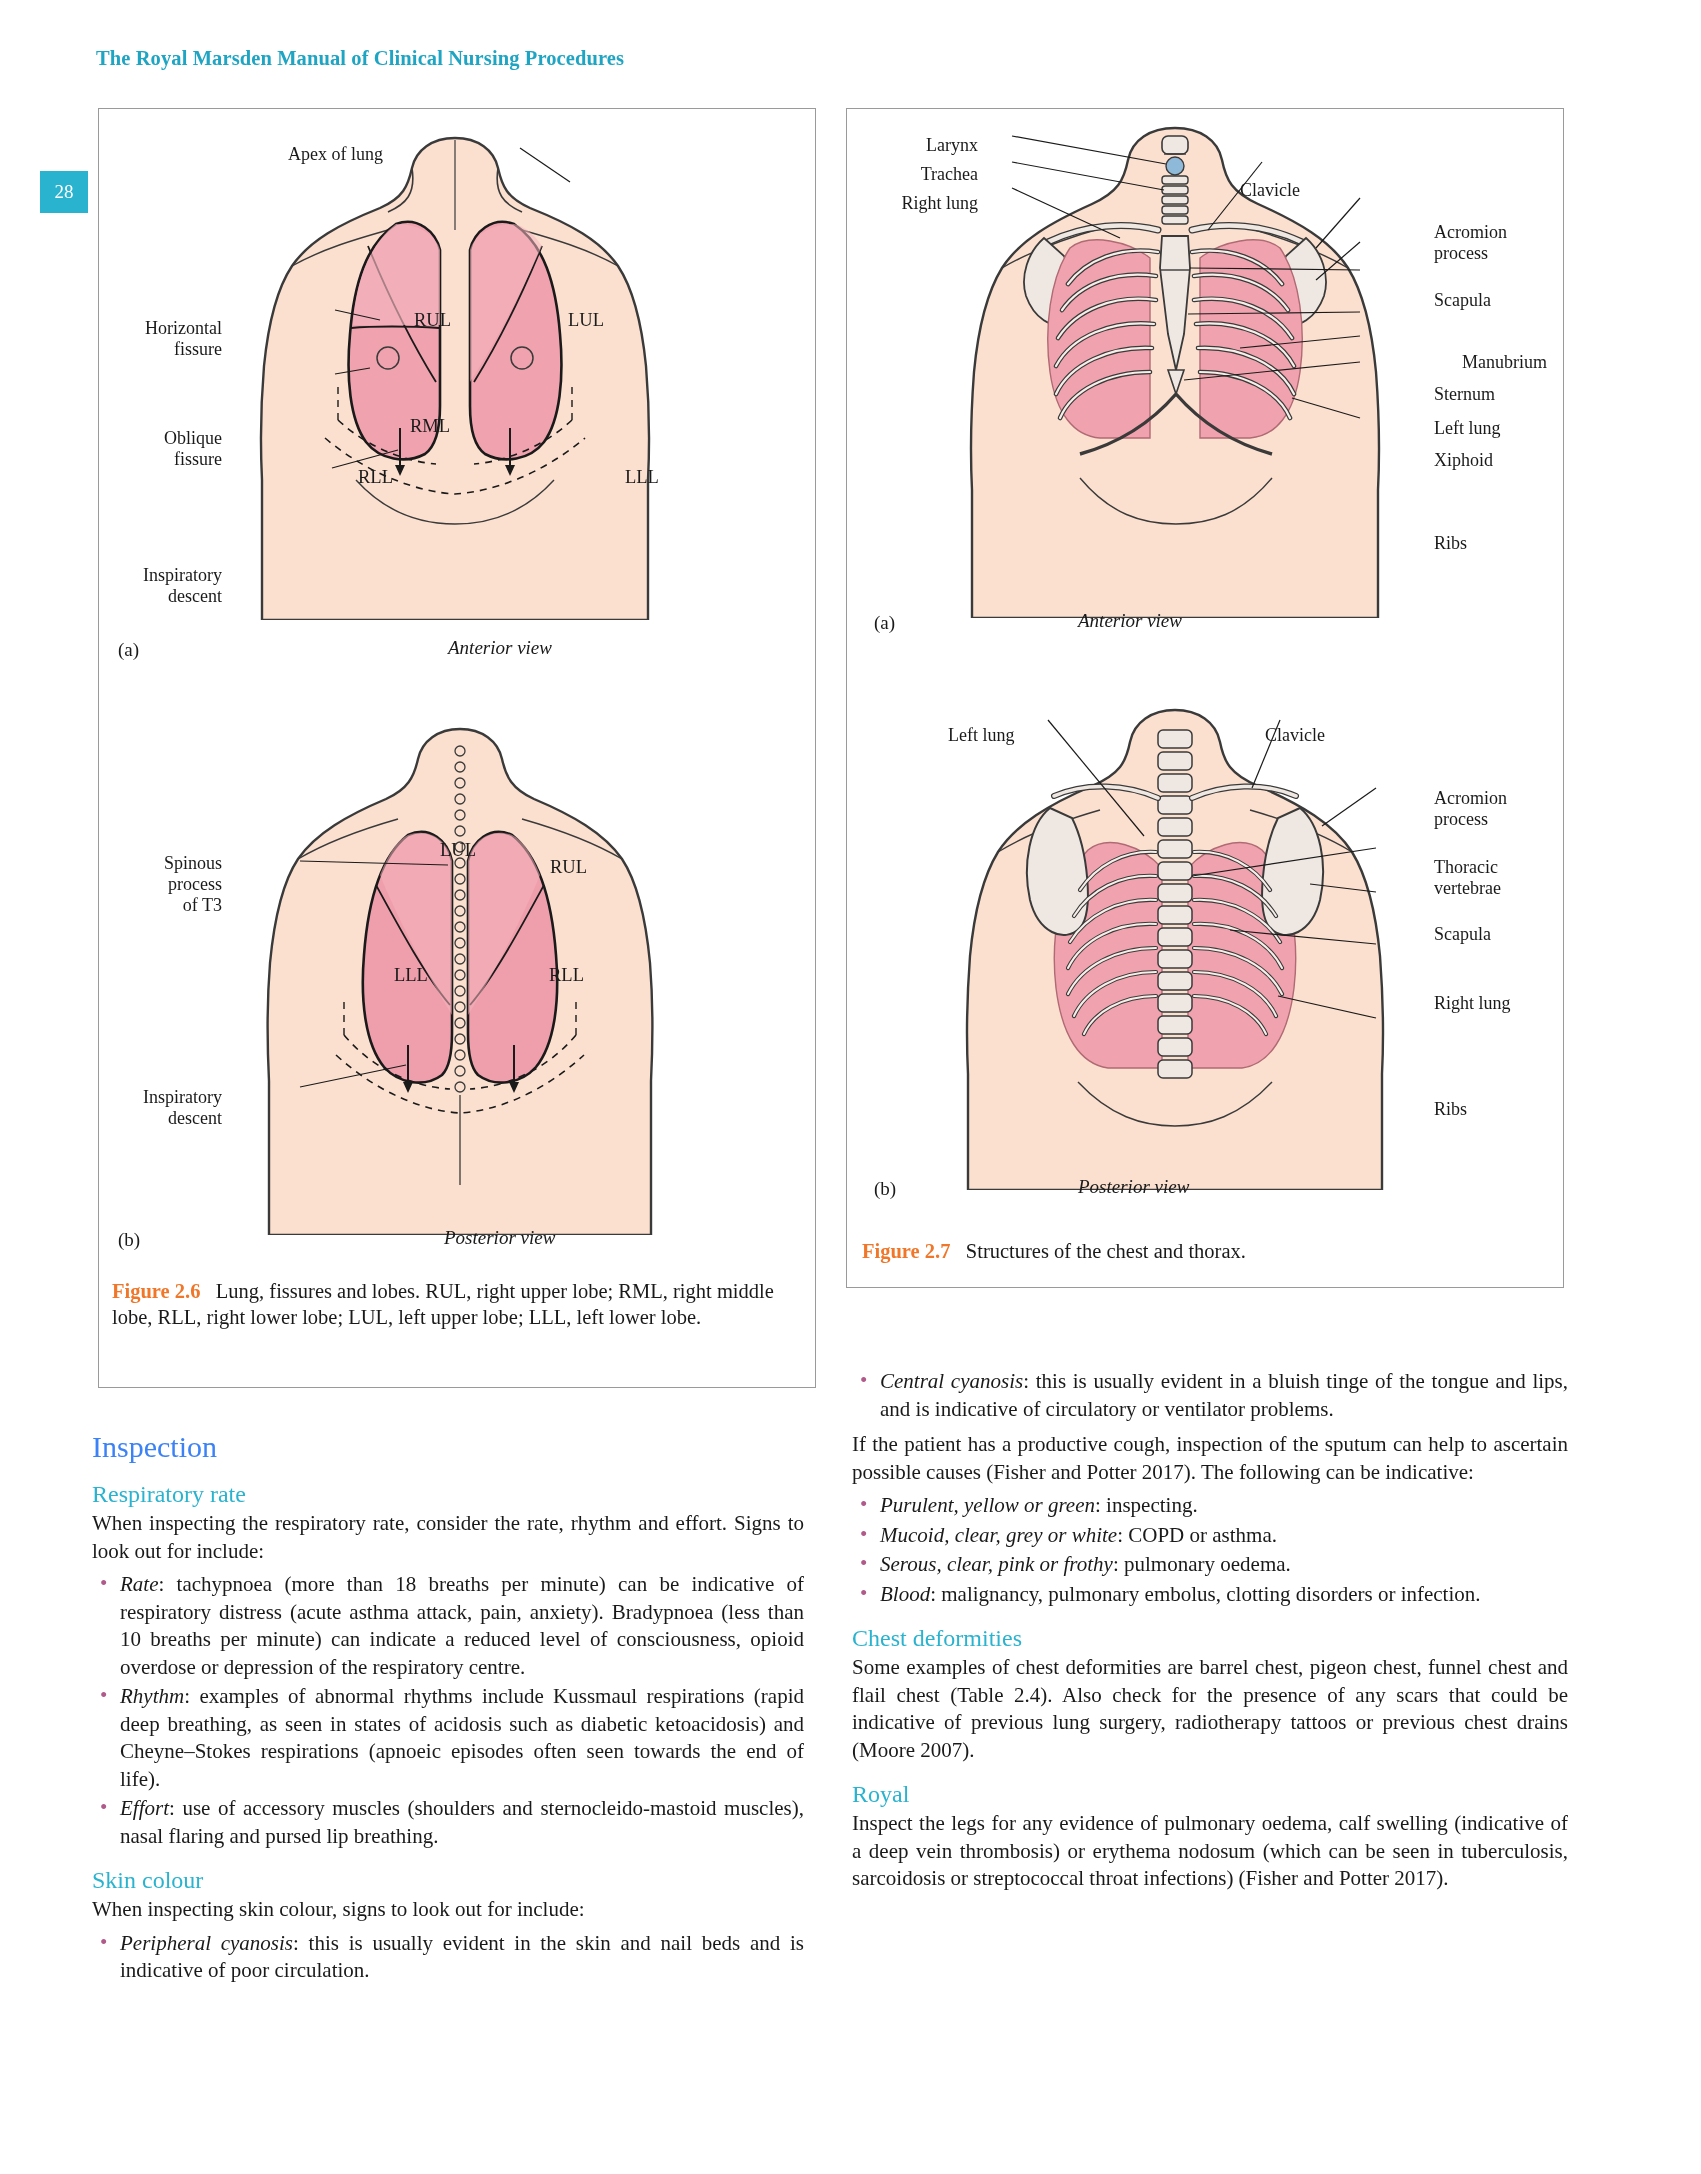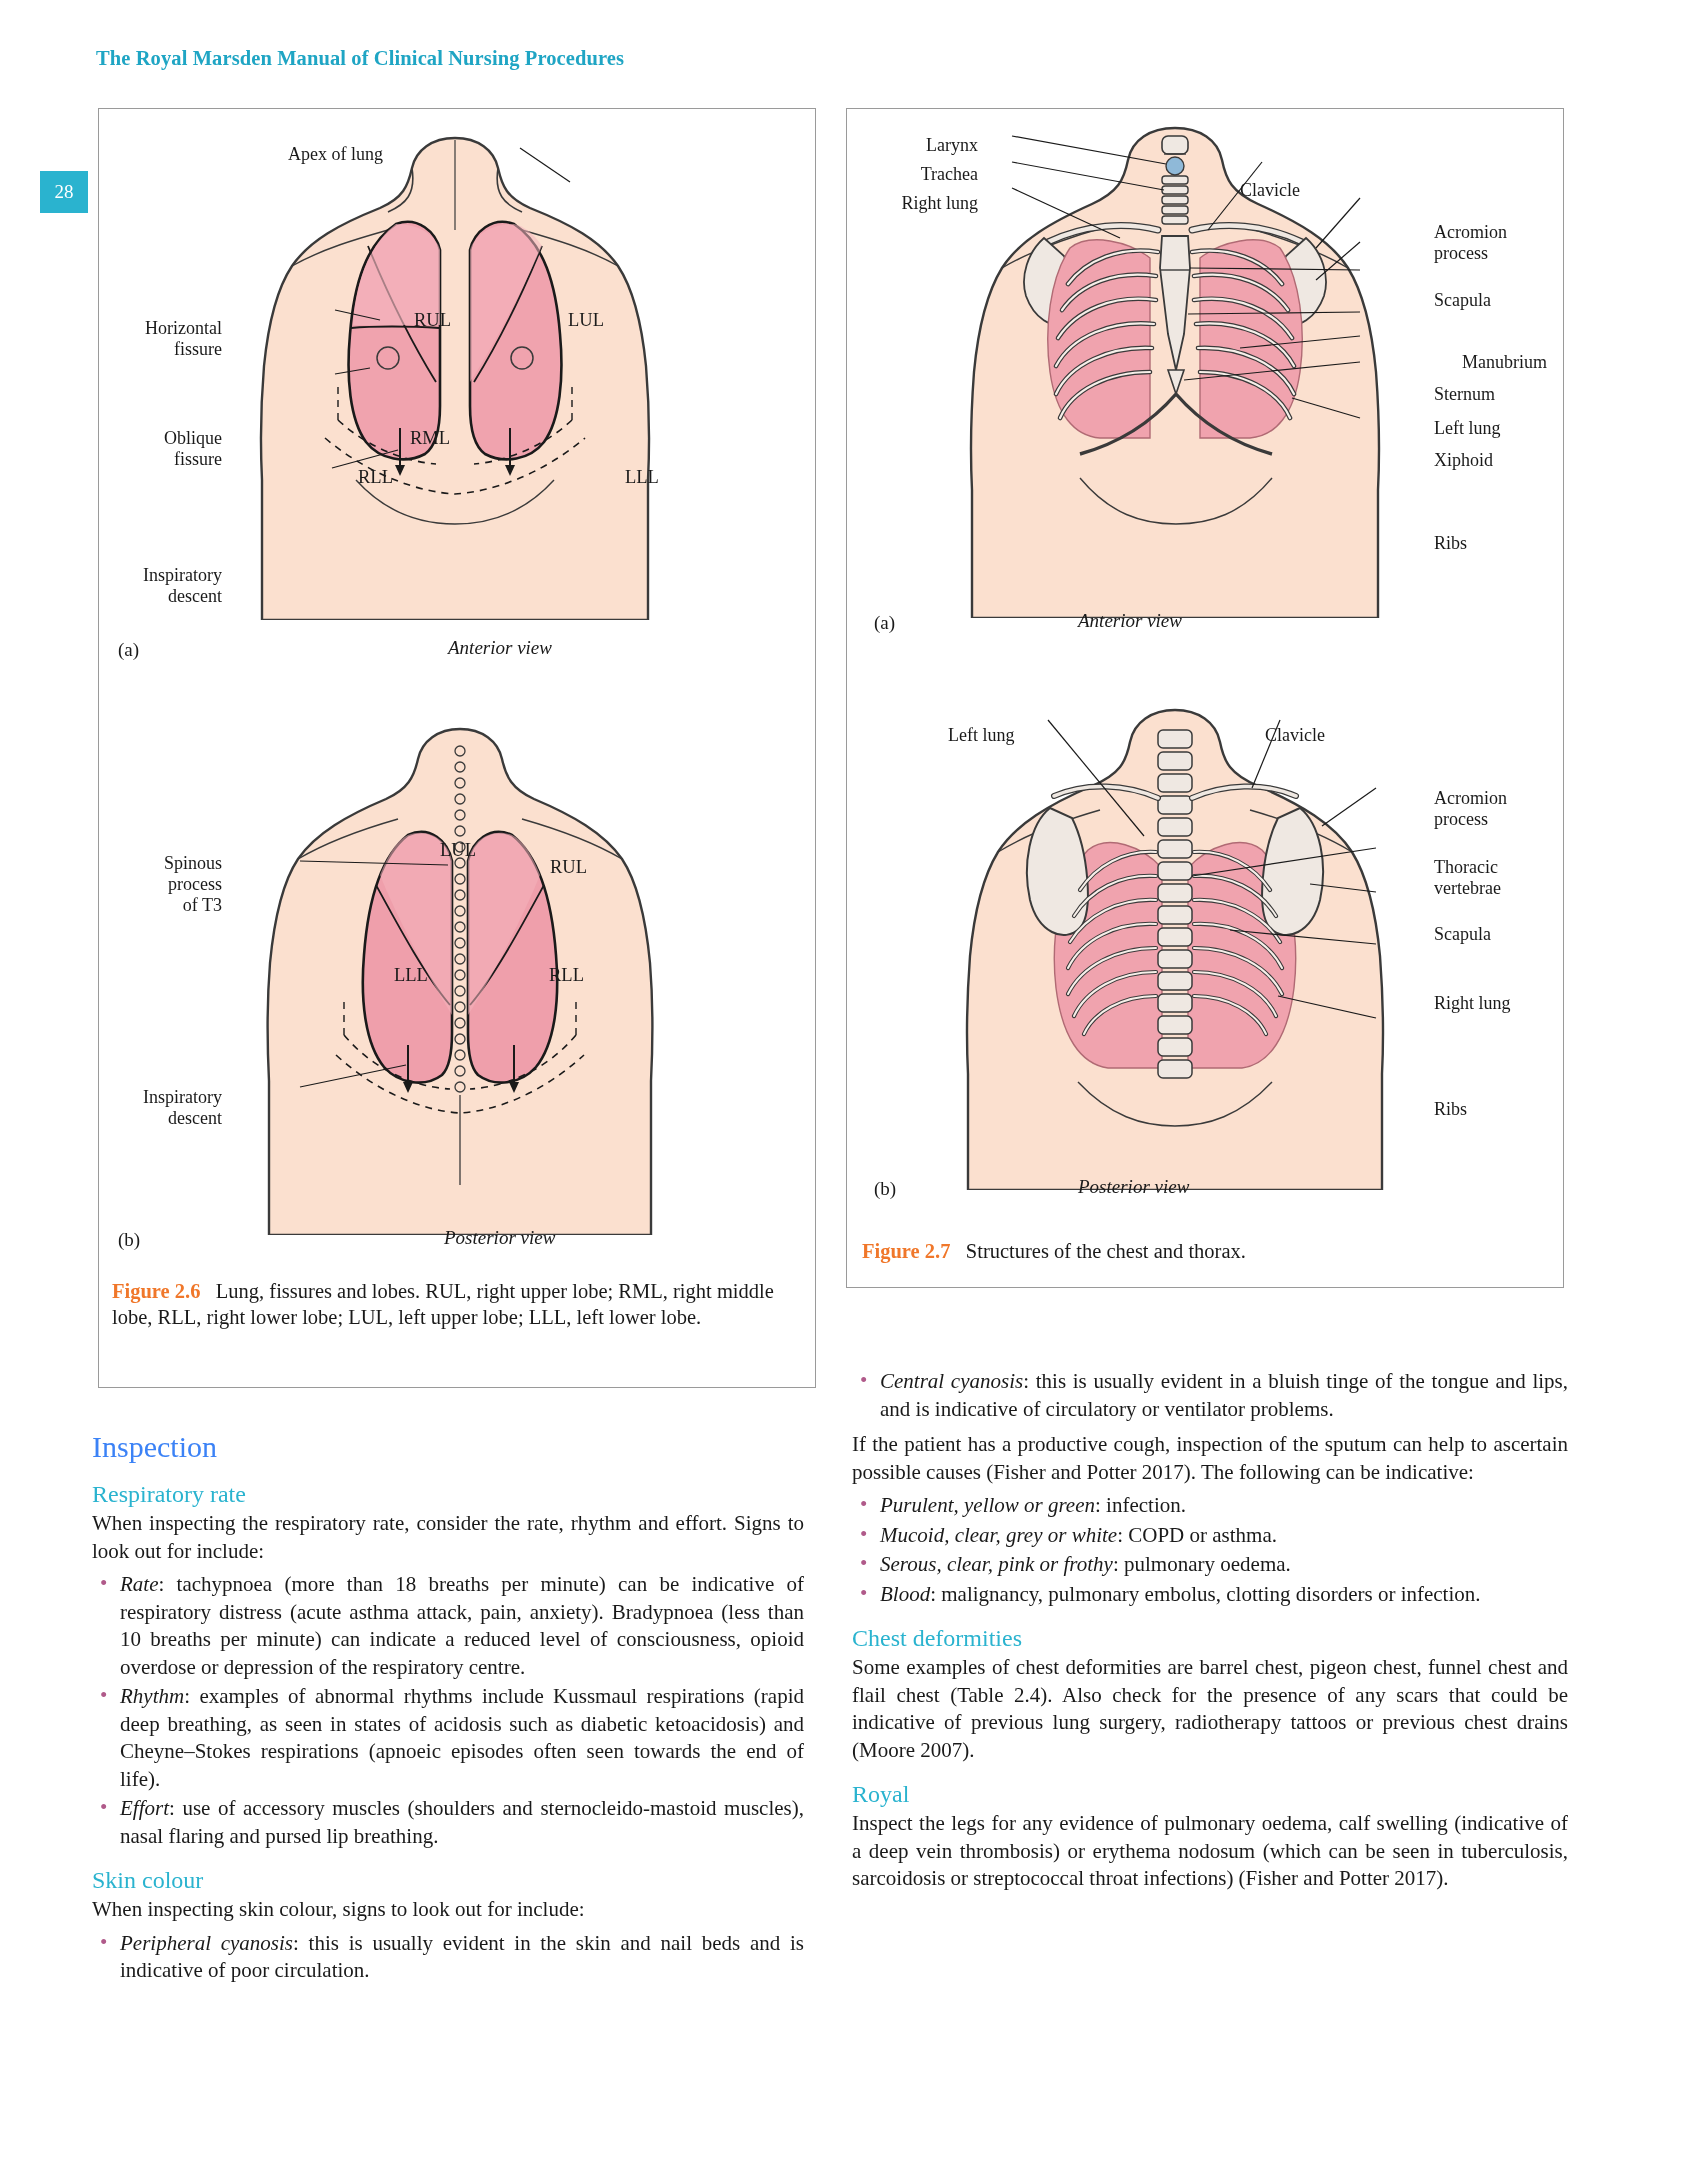--- a/index.html
+++ b/index.html
@@ -214,21 +214,21 @@
   </div>
   <div class="anno" style="left:288px; top:144px;">Apex of lung</div>
   <div class="anno r" style="left:118px; top:318px; width:104px;">Horizontal
 fissure</div>
   <div class="anno r" style="left:118px; top:428px; width:104px;">Oblique
 fissure</div>
   <div class="anno r" style="left:110px; top:565px; width:112px;">Inspiratory
 descent</div>
   <div class="lobe" style="left:414px; top:310px;">RUL</div>
   <div class="lobe" style="left:568px; top:310px;">LUL</div>
-  <div class="lobe" style="left:410px; top:428px;">RML</div>
+  <div class="lobe" style="left:410px; top:416px;">RML</div>
   <div class="lobe" style="left:358px; top:467px;">RLL</div>
   <div class="lobe" style="left:625px; top:467px;">LLL</div>
   <div class="panel-letter" style="left:118px; top:639px;">(a)</div>
   <div class="viewlabel" style="left:448px; top:637px;">Anterior view</div>
 
   <div class="svgwrap" style="left:240px; top:715px; width:440px; height:520px;">
     <svg viewBox="0 0 440 520" width="440" height="520">
       <path d="M220 14 C198 14 182 26 178 44 C174 62 168 74 146 84 C108 100 76 118 58 144 C42 168 34 206 30 248
                C27 286 27 326 29 366 L29 520 L411 520 L411 366 C413 326 413 286 410 248 C406 206 398 168 382 144
                C364 118 332 100 294 84 C272 74 266 62 262 44 C258 26 242 14 220 14 Z" fill="#fbe0cf" stroke="#3a3a3a" stroke-width="2.4"></path>
@@ -520,21 +520,21 @@
     </ul>
   </div>
 
   <div class="col" id="colR">
     <ul class="bl" style="margin-top:0;">
       <li><span class="it">Central cyanosis</span><span>: this is usually evident in a bluish tinge of the tongue and lips, and is indicative of circulatory or ventilator problems.</span></li>
     </ul>
 
     <p class="para">If the patient has a productive cough, inspection of the sputum can help to ascertain possible causes (Fisher and Potter 2017). The following can be indicative:</p>
     <ul class="bl">
-      <li><span class="it">Purulent, yellow or green</span><span>: infection.</span></li>
+      <li><span class="it">Purulent, yellow or green</span><span>: inspecting.</span></li>
       <li><span class="it">Mucoid, clear, grey or white</span><span>: COPD or asthma.</span></li>
       <li><span class="it">Serous, clear, pink or frothy</span><span>: pulmonary oedema.</span></li>
       <li><span class="it">Blood</span><span>: malignancy, pulmonary embolus, clotting disorders or infection.</span></li>
     </ul>
 
     <h3 class="sub">Chest deformities</h3>
     <p class="para">Some examples of chest deformities are barrel chest, pigeon chest, funnel chest and flail chest (Table 2.4). Also check for the presence of any scars that could be indicative of previous lung surgery, radiotherapy tattoos or previous chest drains (Moore 2007).</p>
 
     <h3 class="sub">Royal</h3>
     <p class="para">Inspect the legs for any evidence of pulmonary oedema, calf swelling (indicative of a deep vein thrombosis) or erythema nodosum (which can be seen in tuberculosis, sarcoidosis or streptococcal throat infections) (Fisher and Potter 2017).</p>

